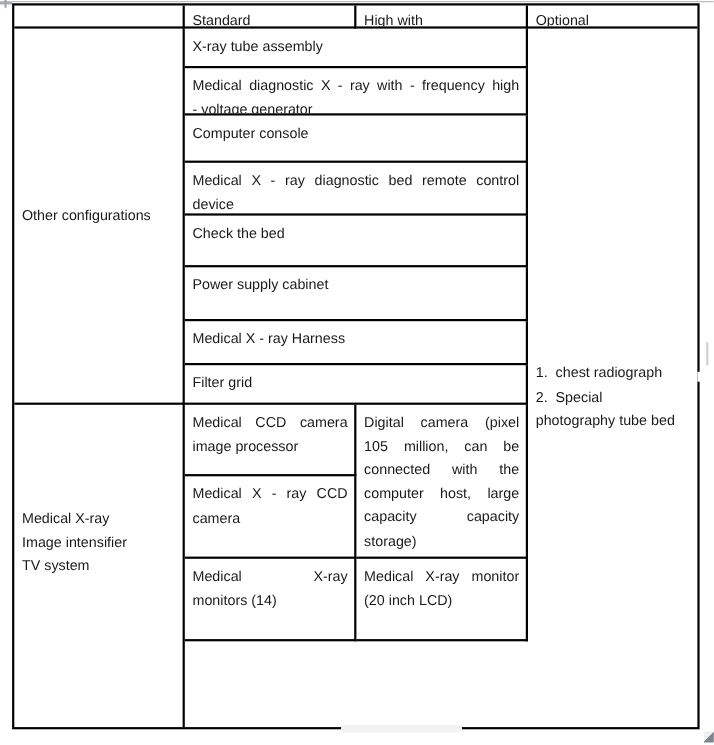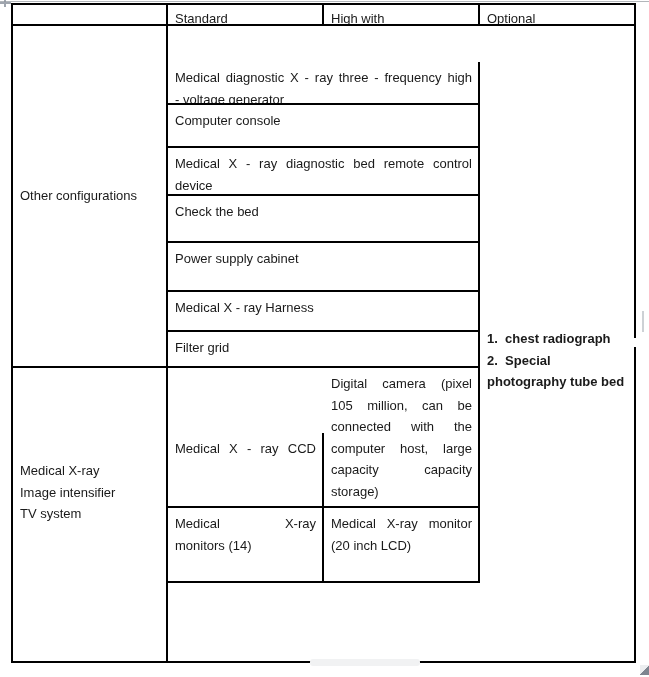--- a/index.html
+++ b/index.html
@@ -23,21 +23,21 @@
     font-size:13px;line-height:21.5px;
     padding:5px 6px 0 7px;
   }
   .br{border-right:2px solid #000;}
   .bb{border-bottom:2px solid #000;}
   .head{padding-top:3px;}
   .vcenter{display:flex;align-items:center;padding-top:0;}
   .line{text-align:left;}
   .jl{text-align:justify;text-align-last:justify;}
   .s2label{padding-top:92px;}
-  .optcell{display:flex;flex-direction:column;justify-content:center;padding-top:34px;font-weight:bold;}
+  .optcell{display:flex;flex-direction:column;justify-content:center;padding-top:34px;}
   .break-patch{position:absolute;left:634px;top:338px;width:5px;height:9px;background:#fff;}
   .caret-dash{position:absolute;left:642px;top:311px;width:2px;height:21px;background:#cdd1d5;}
   .smudge{position:absolute;left:310px;top:659px;width:110px;height:7px;background:#f1f2f3;border-radius:3px;}
   .resize-handle{
     position:absolute;left:640px;top:665px;width:10px;height:10px;
     background:linear-gradient(135deg,#eceef0 45%,#7e8590 45%);
   }
 </style>
 </head>
 <body>
@@ -53,22 +53,25 @@
 
   <div class="cfg-table">
 
     <div class="cell head br bb" style="grid-area:1/1/2/2"></div>
     <div class="cell head br bb" style="grid-area:1/2/2/3">Standard</div>
     <div class="cell head br bb" style="grid-area:1/3/2/4">High with</div>
     <div class="cell head bb" style="grid-area:1/4/2/5">Optional</div>
 
     <div class="cell vcenter br bb" style="grid-area:2/1/10/2">Other configurations</div>
 
+    <div class="cell just br bb" style="grid-area:2/2/3/4">
+        <div class="line">X-ray tube assembly</div>
+      </div>
     <div class="cell just br bb" style="grid-area:3/2/4/4">
-        <div class="line jl">Medical diagnostic X - ray three - frequency high</div>
+        <div class="line jl">Medical diagnostic X - ray with - frequency high</div>
         <div class="line">- voltage generator</div>
       </div>
     <div class="cell just br bb" style="grid-area:4/2/5/4">
         <div class="line">Computer console</div>
       </div>
     <div class="cell just br bb" style="grid-area:5/2/6/4">
         <div class="line jl">Medical X - ray diagnostic bed remote control</div>
         <div class="line">device</div>
       </div>
     <div class="cell just br bb" style="grid-area:6/2/7/4">
@@ -89,30 +92,35 @@
         <div class="line">2.&nbsp;&nbsp;Special</div>
         <div class="line">photography tube bed</div>
       </div>
 
     <div class="cell s2label br" style="grid-area:10/1/14/2">
         <div class="line">Medical X-ray</div>
         <div class="line">Image intensifier</div>
         <div class="line">TV system</div>
       </div>
 
+    <div class="cell just br bb" style="grid-area:10/2/11/3">
+        <div class="line jl">Medical CCD camera</div>
+        <div class="line">image processor</div>
+      </div>
     <div class="cell just br bb" style="grid-area:10/3/12/4">
         <div class="line jl">Digital camera (pixel</div>
         <div class="line jl">105 million, can be</div>
         <div class="line jl">connected with the</div>
         <div class="line jl">computer host, large</div>
         <div class="line jl">capacity capacity</div>
         <div class="line">storage)</div>
       </div>
     <div class="cell just br bb" style="grid-area:11/2/12/3">
         <div class="line jl">Medical X - ray CCD</div>
+        <div class="line">camera</div>
       </div>
     <div class="cell just br bb" style="grid-area:12/2/13/3">
         <div class="line jl">Medical X-ray</div>
         <div class="line">monitors (14)</div>
       </div>
     <div class="cell just br bb" style="grid-area:12/3/13/4">
         <div class="line jl">Medical X-ray monitor</div>
         <div class="line">(20 inch LCD)</div>
       </div>
 

